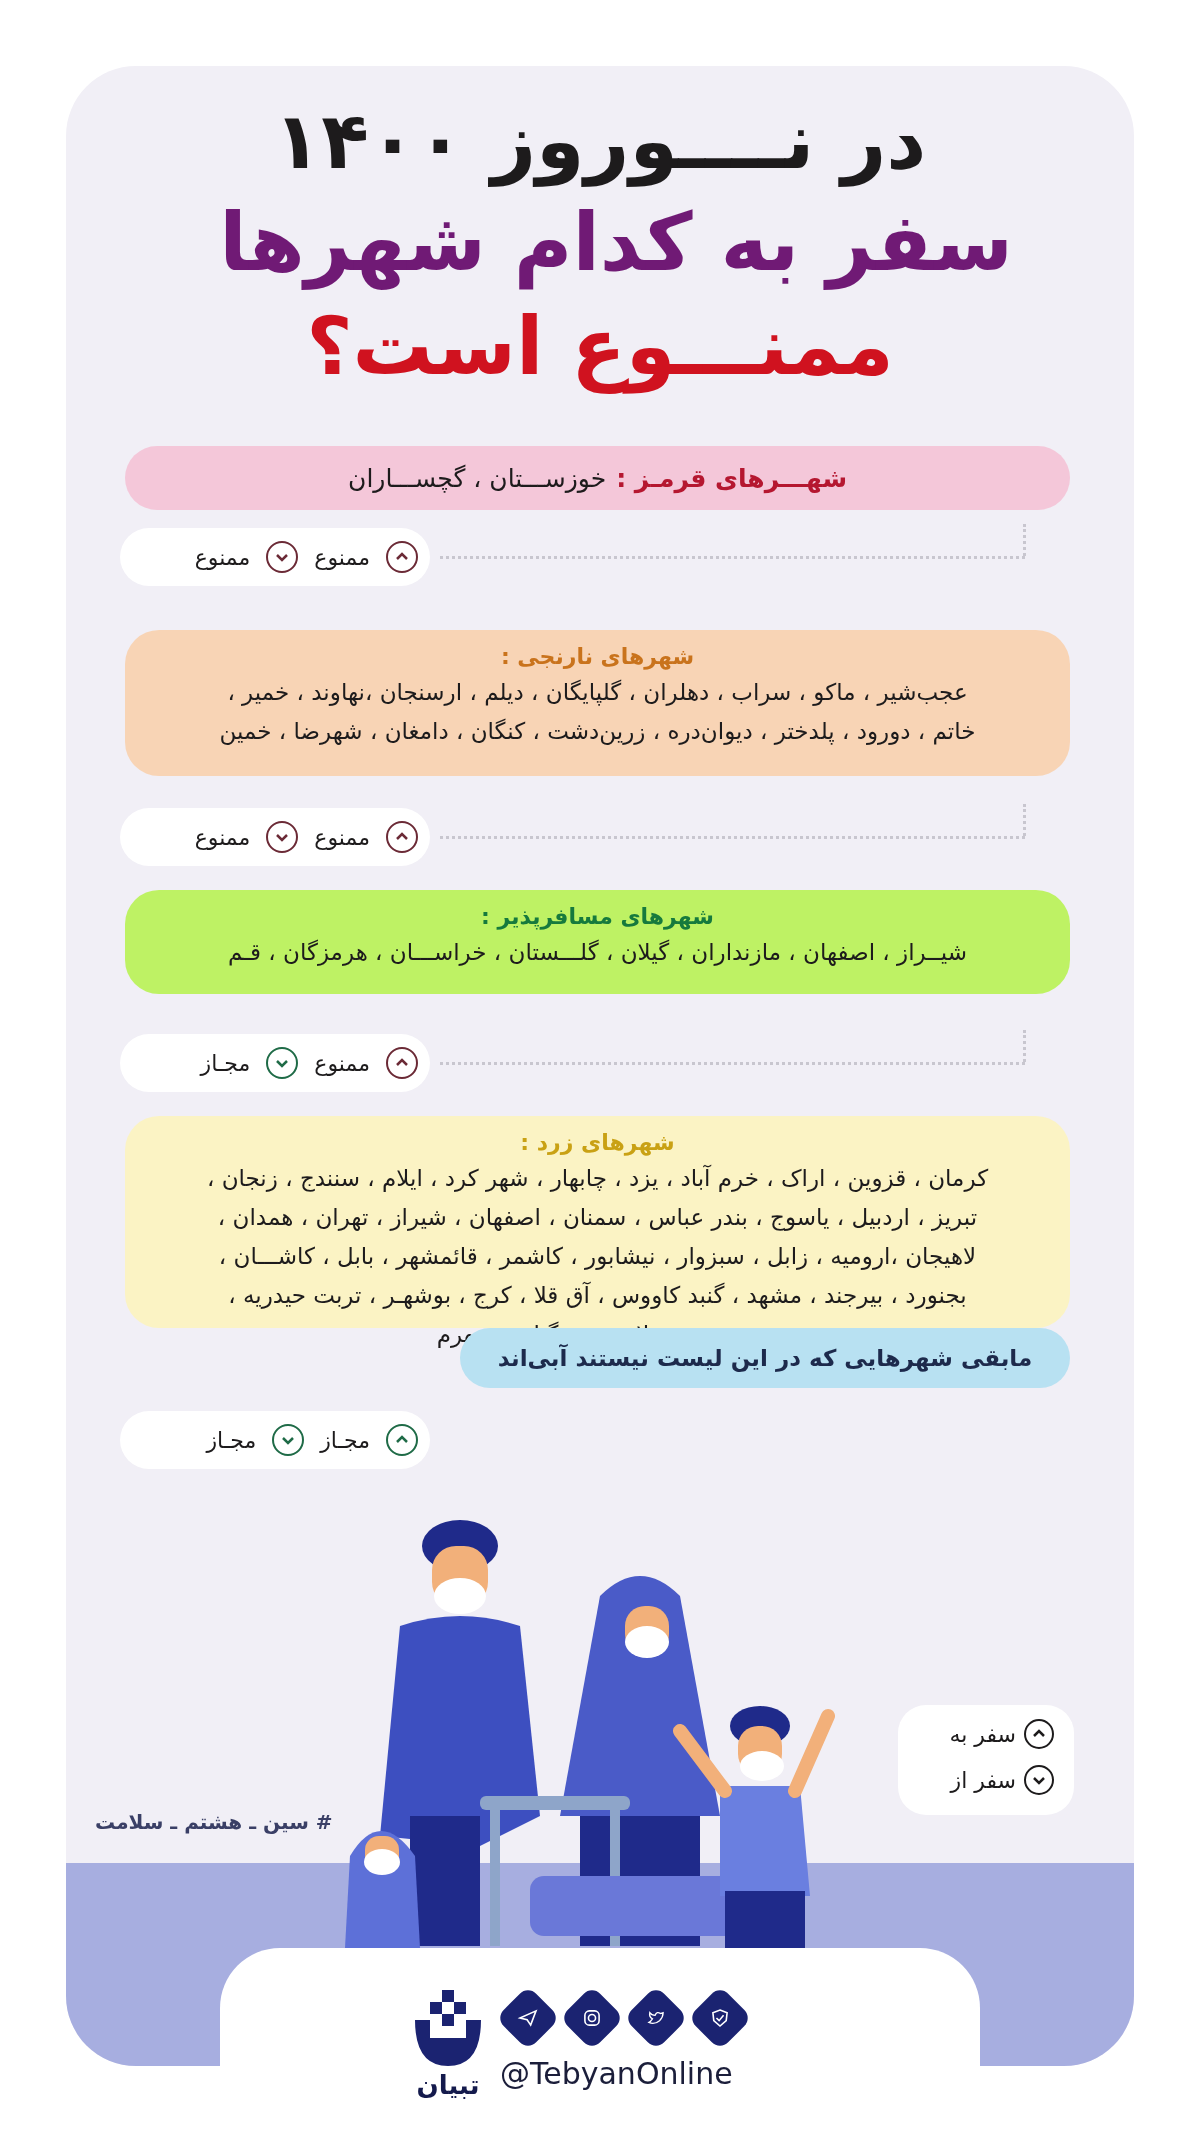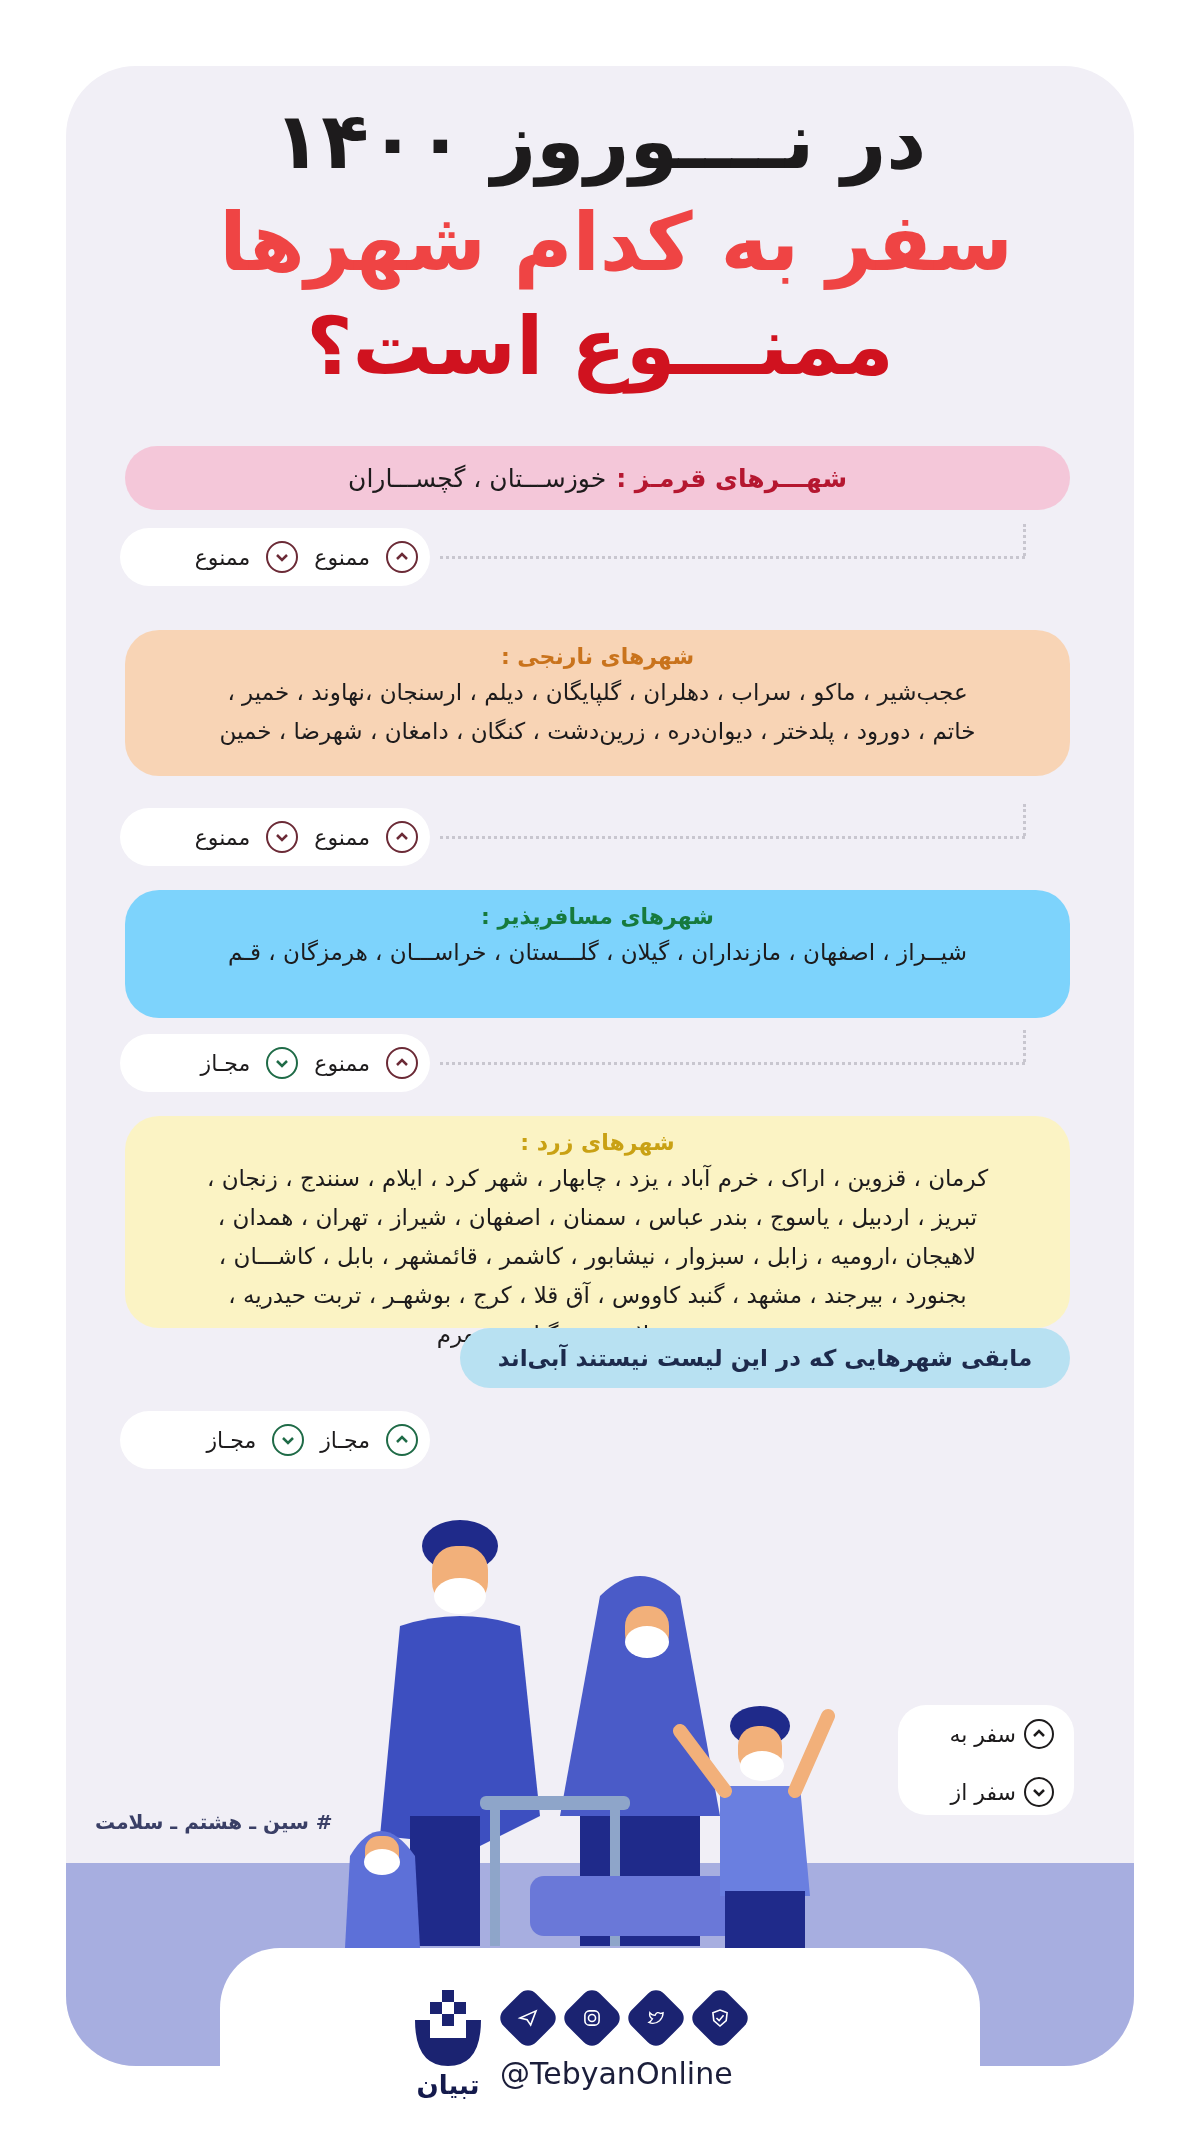--- a/index.html
+++ b/index.html
@@ -14,31 +14,31 @@
     position: absolute; left: 0; right: 0; top: 1797px; bottom: 0;
     background: #a7aee0;
   }
   .footer-tab {
     position: absolute; left: 154px; right: 154px; top: 1882px; height: 200px;
     background: #ffffff; border-radius: 60px 60px 0 0;
   }
 
   .title { position: absolute; left: 0; right: 0; text-align: center; font-weight: bold; white-space: nowrap; }
   .t1 { top: 96px; font-size: 78px; color: #1d1b1c; letter-spacing: 2px; }
-  .t2 { top: 196px; font-size: 80px; color: #ef4444; margin-left: 32px; }
+  .t2 { top: 196px; font-size: 80px; color: #701a75; margin-left: 32px; }
   .t3 { top: 300px; font-size: 80px; color: #d0121f; }
 
   .pill {
     position: absolute; left: 125px; width: 945px; border-radius: 34px;
     text-align: center; color: #1d1b1c;
   }
   .pill.red { top: 446px; height: 64px; background: #f4c7d9; display: flex; align-items: center; justify-content: center; font-size: 25px; }
   .pill.red .lbl { color: #b51730; font-weight: bold; margin-left: 10px; }
   .pill.orange { top: 630px; height: 146px; background: #f8d4b5; padding-top: 14px; }
-  .pill.green { top: 890px; height: 128px; background: #7dd3fc; padding-top: 14px; }
+  .pill.green { top: 890px; height: 104px; background: #bef264; padding-top: 14px; }
   .pill.yellow { top: 1116px; height: 212px; background: #fbf3c4; padding-top: 14px; }
   .pill.blue { top: 1328px; left: 460px; width: 610px; height: 60px; background: #b8e1f2; display: flex; align-items: center; justify-content: center; font-size: 23px; font-weight: bold; color: #1d2a4c; }
 
   .pill .head { font-size: 22px; font-weight: bold; margin-bottom: 4px; }
   .orange .head { color: #c9731c; text-align: center; }
   .green .head { color: #167a3d; }
   .yellow .head { color: #c9a114; }
   .pill .body { font-size: 23px; line-height: 39px; padding: 0 30px; }
 
   .status {
@@ -59,21 +59,21 @@
     border-top: 3px dotted #c8c6cf;
   }
   .dots-v {
     position: absolute; left: 1023px; width: 0; height: 32px;
     border-left: 3px dotted #c8c6cf;
   }
 
   .legend {
     position: absolute; left: 898px; top: 1705px; width: 176px; height: 110px;
     background: #ffffff; border-radius: 28px; padding: 14px 20px;
-    display: flex; flex-direction: column; gap: 28px; font-size: 22px; color: #1d1b1c;
+    display: flex; flex-direction: column; gap: 16px; font-size: 22px; color: #1d1b1c;
   }
   .legend .row { display: flex; align-items: center; gap: 8px; }
   .legend .circ { border-color: #1d1b1c; width: 30px; height: 30px; }
 
   .hashtag {
     position: absolute; left: 95px; top: 1810px; font-size: 20px; font-weight: bold;
     color: #3a3f66; white-space: nowrap;
   }
 
   .illustration { position: absolute; left: 340px; top: 1516px; width: 520px; height: 432px; }

